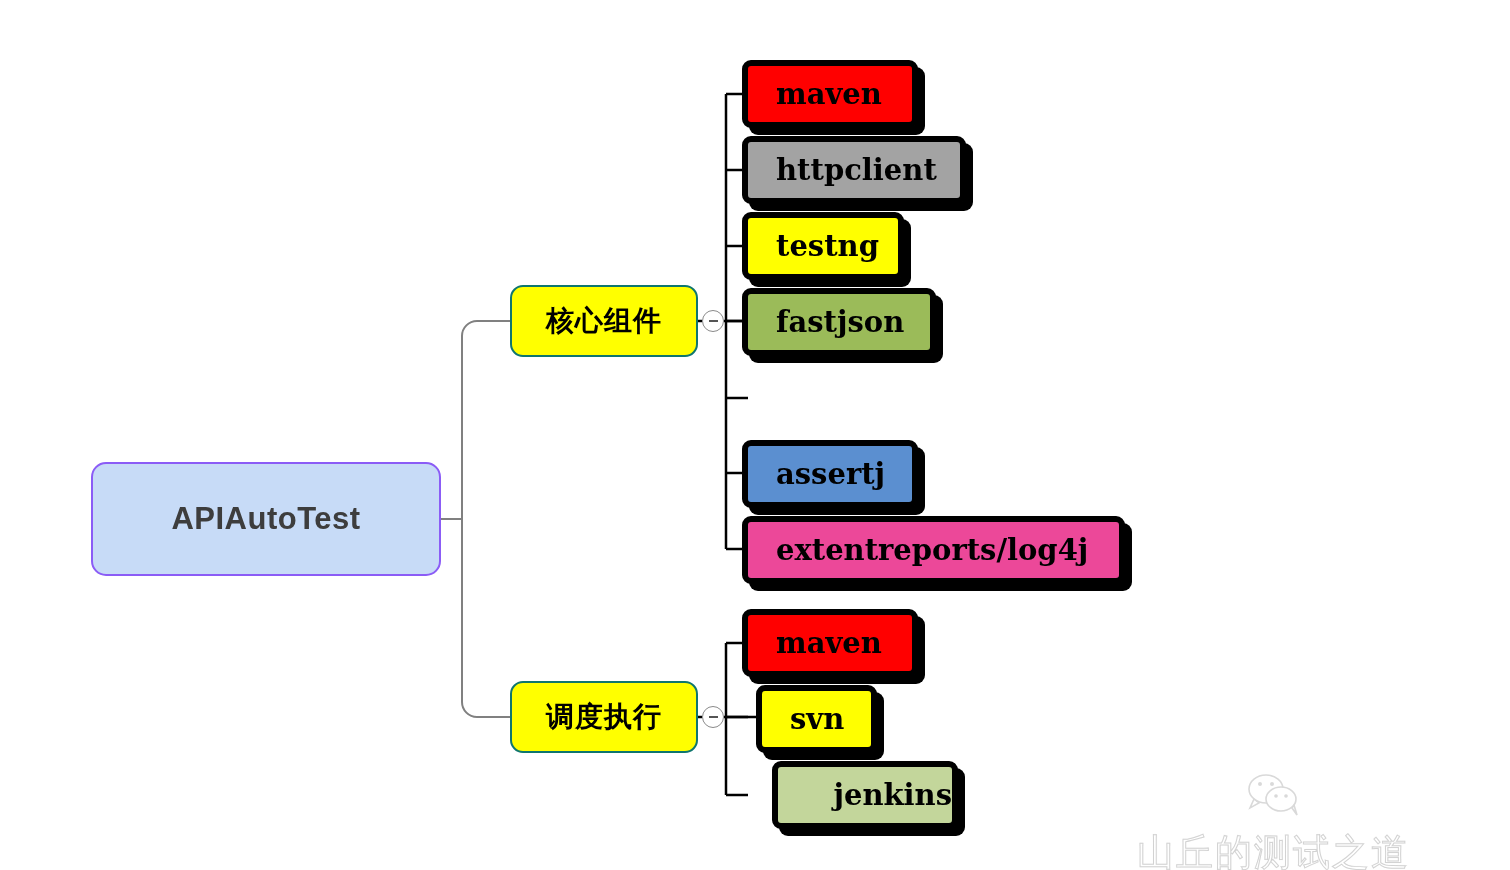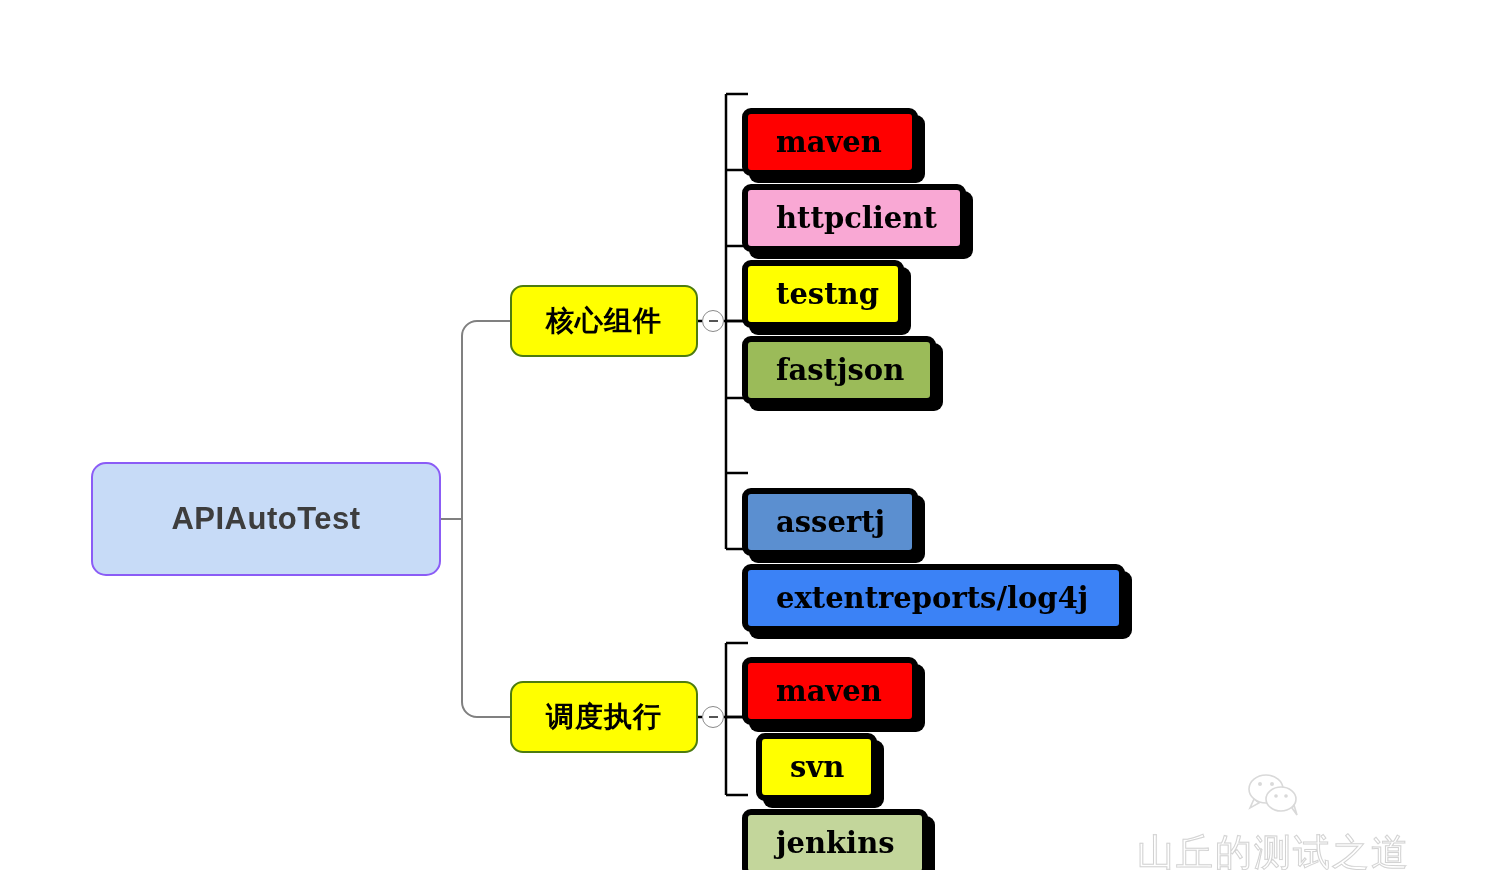--- a/index.html
+++ b/index.html
@@ -50,21 +50,21 @@
     letter-spacing: 0.5px;
   }
 
   
   .branch-node {
     position: absolute;
     width: 188px;
     height: 72px;
     box-sizing: border-box;
     background: #ffff00;
-    border: 2px solid #4d7c0f;
+    border: 2px solid #0f766e;
     border-radius: 13px;
     display: flex;
     align-items: center;
     justify-content: center;
   }
   .branch-label {
     font-family: "DejaVu Sans", sans-serif;
     font-size: 28px;
     font-weight: bold;
     color: #000000;
@@ -94,21 +94,20 @@
   
   .leaf-node {
     position: absolute;
     box-sizing: border-box;
     border: 6px solid #000000;
     border-radius: 9px;
     box-shadow: 7px 7px 0 0 #000000;
     display: flex;
     align-items: center;
     padding-left: 28px;
-    margin-top: 48px;
   }
   .leaf-label {
     font-family: "DejaVu Serif", serif;
     font-size: 29px;
     font-weight: bold;
     color: #000000;
     white-space: nowrap;
   }
 
   
@@ -169,57 +168,57 @@
     <span class="branch-label">核心组件</span>
   </div>
   <div class="toggle" style="left:702px; top:310px;">
     <span class="minus"></span>
   </div>
 
   <div class="leaf-node" style="left:742px; top:60px;  width:176px; height:68px; background:#ff0000;">
     <span class="leaf-label">maven</span>
   </div>
 
-  <div class="leaf-node" style="left:742px; top:136px; width:224px; height:68px; background:#f9a8d4;">
+  <div class="leaf-node" style="left:742px; top:136px; width:224px; height:68px; background:#a3a3a3;">
     <span class="leaf-label">httpclient</span>
   </div>
 
   <div class="leaf-node" style="left:742px; top:212px; width:162px; height:68px; background:#ffff00;">
     <span class="leaf-label">testng</span>
   </div>
 
   <div class="leaf-node" style="left:742px; top:288px; width:194px; height:68px; background:#9bbb59;">
     <span class="leaf-label">fastjson</span>
   </div>
 
 
   <div class="leaf-node" style="left:742px; top:440px; width:176px; height:68px; background:#5b8fd0;">
     <span class="leaf-label">assertj</span>
   </div>
 
-  <div class="leaf-node" style="left:742px; top:516px; width:383px; height:68px; background:#3b82f6;">
+  <div class="leaf-node" style="left:742px; top:516px; width:383px; height:68px; background:#ec4899;">
     <span class="leaf-label">extentreports/log4j</span>
   </div>
 
   <div class="branch-node" style="left:510px; top:681px;">
     <span class="branch-label">调度执行</span>
   </div>
   <div class="toggle" style="left:702px; top:706px;">
     <span class="minus"></span>
   </div>
 
   <div class="leaf-node" style="left:742px; top:609px; width:176px; height:68px; background:#ff0000;">
     <span class="leaf-label">maven</span>
   </div>
 
   <div class="leaf-node" style="left:756px; top:685px; width:121px; height:68px; background:#ffff00;">
     <span class="leaf-label">svn</span>
   </div>
 
-  <div class="leaf-node" style="left:742px; top:761px; width:186px; height:68px; background:#c3d69b;">
+  <div class="leaf-node" style="left:772px; top:761px; width:186px; height:68px; background:#c3d69b;justify-content:flex-end;">
     <span class="leaf-label">jenkins</span>
   </div>
 
   <div class="watermark">
     <svg width="54" height="44" viewBox="0 0 54 44">
       <ellipse cx="19" cy="17" rx="17" ry="14" fill="none" stroke="#d5d5d5" stroke-width="1.6"></ellipse>
       <path d="M7 27 L3 36 L12 31 Z" fill="none" stroke="#d5d5d5" stroke-width="1.6"></path>
       <circle cx="13" cy="12" r="2" fill="#d5d5d5"></circle>
       <circle cx="25" cy="12" r="2" fill="#d5d5d5"></circle>
       <ellipse cx="34" cy="27" rx="15" ry="12" fill="#ffffff" stroke="#d5d5d5" stroke-width="1.6"></ellipse>

